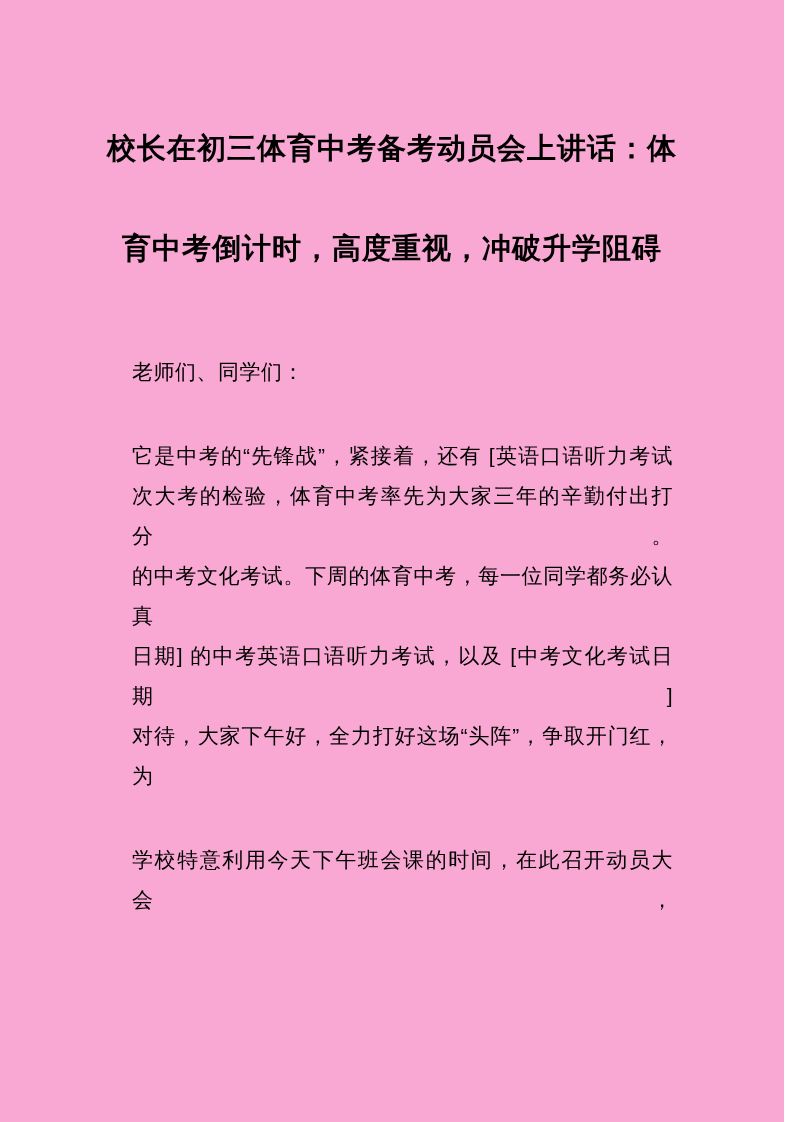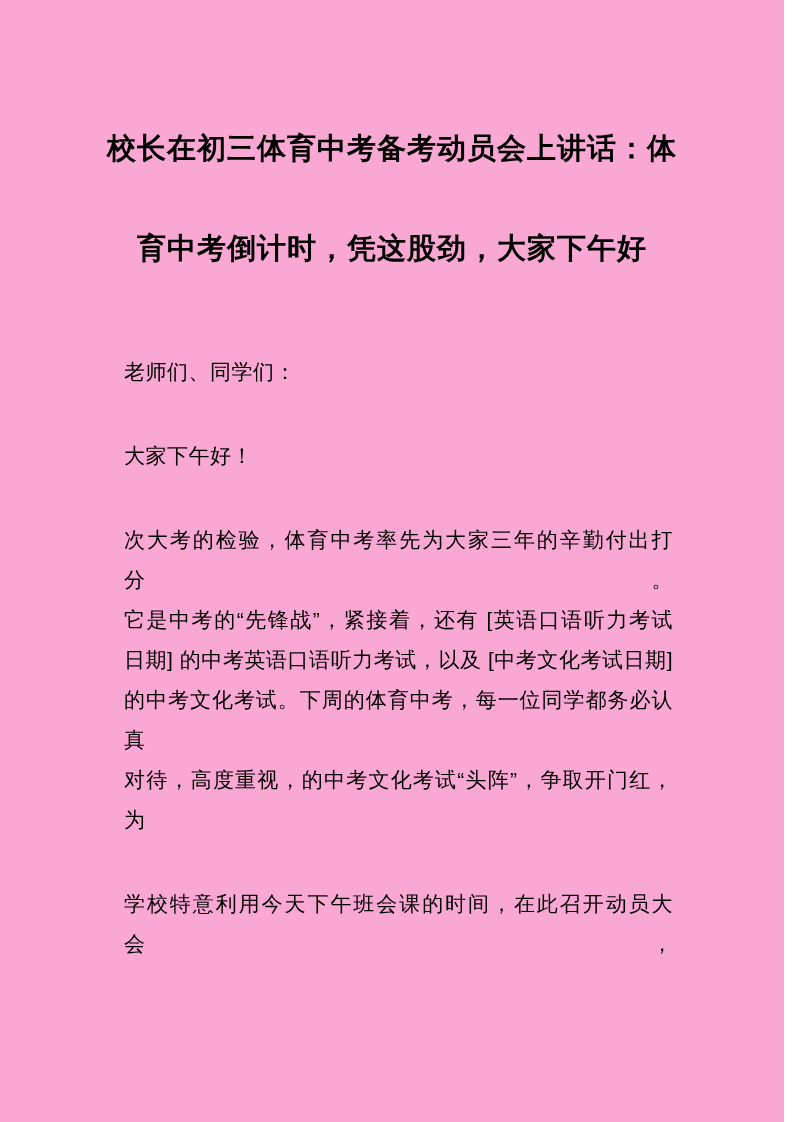--- a/index.html
+++ b/index.html
@@ -30,59 +30,56 @@
     white-space: nowrap;
   }
   .doc-body {
     margin: 54px 120px 0 120px;
     width: 553px;
     font-size: 21px;
     line-height: 40px;
     color: #000000;
   }
   .para {
-    margin: 0 0 44px 4px;
+    margin: 0 0 44px 12px;
     padding: 0;
   }
   .line {
     text-align: justify;
     text-align-last: justify;
     letter-spacing: 0.5px;
   }
   .line.last {
     text-align: left;
     text-align-last: left;
   }
 </style>
 </head>
 <body>
 
 <div class="page">
 
   <h1 class="doc-title">
     <div class="title-line">校长在初三体育中考备考动员会上讲话：体</div>
-    <div class="title-line">育中考倒计时，凭这股劲，大家下午好</div>
+    <div class="title-line">育中考倒计时，高度重视，冲破升学阻碍</div>
   </h1>
 
   <div class="doc-body">
 
     <div class="para">
       <div class="line last">老师们、同学们：</div>
     </div>
 
-    <div class="para">
-      <div class="line last">大家下午好！</div>
-    </div>
 
     <div class="para">
+      <div class="line">它是中考的“先锋战”，紧接着，还有 [英语口语听力考试</div>
       <div class="line">次大考的检验，体育中考率先为大家三年的辛勤付出打分。</div>
-      <div class="line">它是中考的“先锋战”，紧接着，还有 [英语口语听力考试</div>
+      <div class="line">的中考文化考试。下周的体育中考，每一位同学都务必认真</div>
       <div class="line">日期] 的中考英语口语听力考试，以及 [中考文化考试日期]</div>
-      <div class="line">的中考文化考试。下周的体育中考，每一位同学都务必认真</div>
-      <div class="line">对待，高度重视，的中考文化考试“头阵”，争取开门红，为</div>
+      <div class="line">对待，大家下午好，全力打好这场“头阵”，争取开门红，为</div>
     </div>
 
     <div class="para">
       <div class="line">学校特意利用今天下午班会课的时间，在此召开动员大会，</div>
 
     </div>
 
   </div>
 </div>
 

